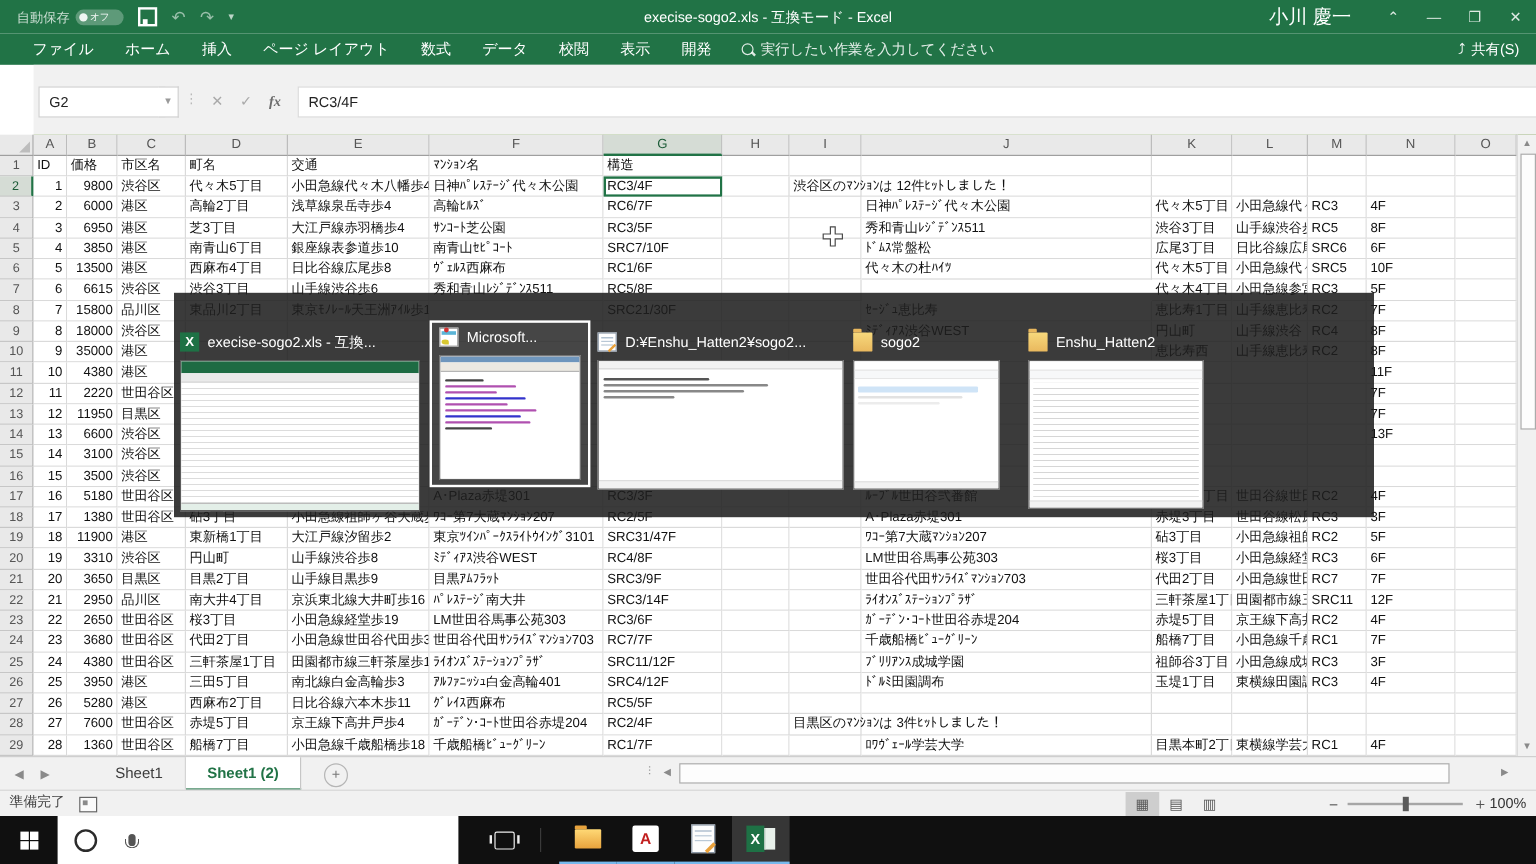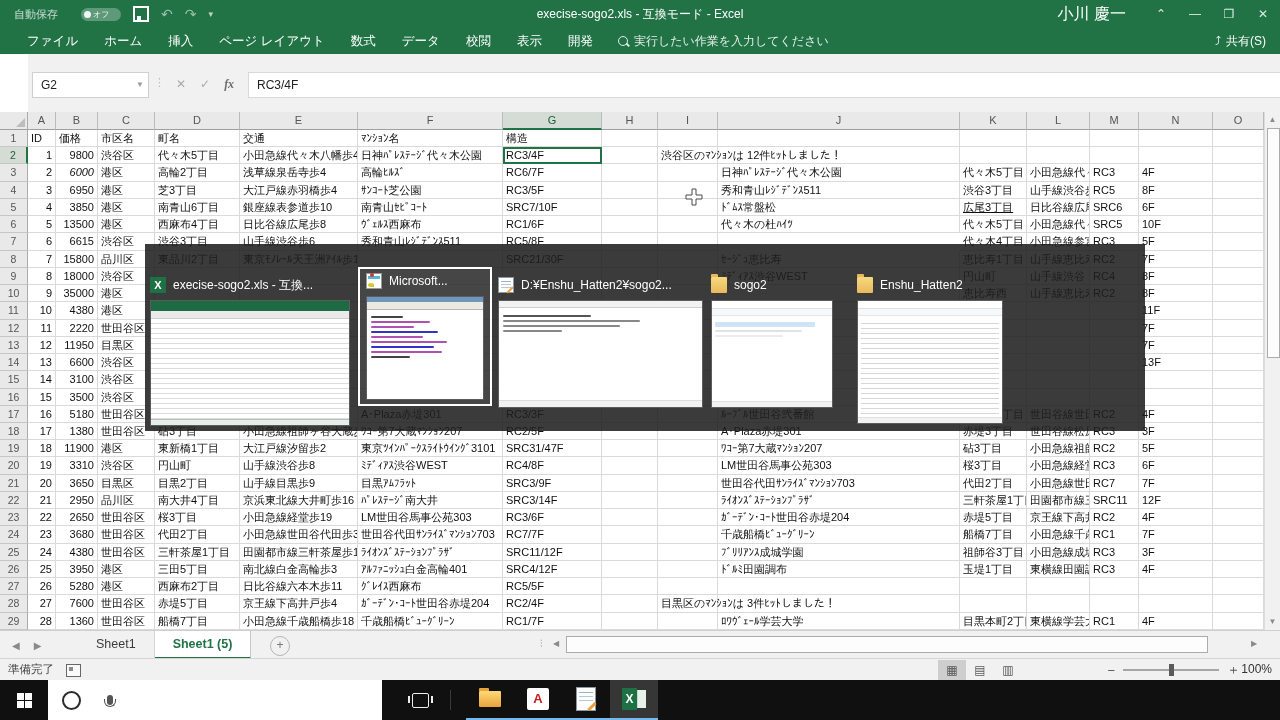--- a/index.html
+++ b/index.html
@@ -3,21 +3,21 @@
 <meta charset="utf-8">
 <style>
   html,body{margin:0;padding:0;width:1280px;height:720px;overflow:hidden;
     font-family:"Liberation Sans","DejaVu Sans",sans-serif;background:#fff;}
   #stage{position:relative;width:1280px;height:720px;overflow:hidden;}
   b,i,u{text-decoration:none;font-style:normal;font-weight:normal;display:block;}
 
   
   .titlebar{position:absolute;left:0;top:0;width:1280px;height:28px;background:#217346;color:#fff;}
   .qat{position:absolute;left:14px;top:0;height:28px;display:flex;align-items:center;gap:12px;}
-  .autosave{display:flex;align-items:center;gap:23px;color:rgba(255,255,255,.75);font-size:11px;}
+  .autosave{display:flex;align-items:center;gap:5px;color:rgba(255,255,255,.75);font-size:11px;}
   .as-pill{width:34px;height:13px;border-radius:7px;background:rgba(255,255,255,.28);display:flex;align-items:center;gap:2px;padding:0 3px;}
   .as-dot{width:7px;height:7px;border-radius:50%;background:#fff;opacity:.9;}
   .as-state{font-size:8px;color:#fff;opacity:.9;}
   .floppy{width:12px;height:12px;border:2px solid #fff;position:relative;}
   .floppy::after{content:"";position:absolute;left:2px;bottom:0;width:4px;height:4px;background:#fff;}
   .undo,.redo{color:rgba(255,255,255,.55);font-size:14px;line-height:14px;}
   .qat-caret{color:rgba(255,255,255,.7);font-size:9px;}
   .tb-title{position:absolute;left:0;right:0;top:0;height:28px;display:flex;align-items:center;justify-content:center;font-size:12px;color:#fff;pointer-events:none;}
   .tb-right{position:absolute;right:0;top:0;height:28px;display:flex;align-items:center;}
   .tb-user{font-size:16px;color:#fff;margin-right:18px;}
@@ -254,21 +254,21 @@
           <div class="gc" style="width: 242px;"></div>
           <div class="gc" style="width: 67px;"></div>
           <div class="gc" style="width: 63px;"></div>
           <div class="gc" style="width: 49px;"></div>
           <div class="gc" style="width: 74px;"></div>
           <div class="gc" style="width: 51px;"></div>
         </div>
         <div class="grow">
           <div class="rh">3</div>
           <div class="gc num" style="width: 28px;">2</div>
-          <div class="gc num" style="width: 42px; font-style: italic;">6000</div>
+          <div class="gc num" style="width: 42px;">6000</div>
           <div class="gc" style="width: 57px;">港区</div>
           <div class="gc" style="width: 85px;">高輪2丁目</div>
           <div class="gc" style="width: 118px;">浅草線泉岳寺歩4</div>
           <div class="gc" style="width: 145px;">高輪ﾋﾙｽﾞ</div>
           <div class="gc" style="width: 99px;">RC6/7F</div>
           <div class="gc" style="width: 56px;"></div>
           <div class="gc" style="width: 60px;"></div>
           <div class="gc" style="width: 242px;">日神ﾊﾟﾚｽﾃｰｼﾞ代々木公園</div>
           <div class="gc" style="width: 67px;">代々木5丁目</div>
           <div class="gc" style="width: 63px;">小田急線代々木八幡</div>
@@ -299,21 +299,21 @@
           <div class="gc num" style="width: 28px;">4</div>
           <div class="gc num" style="width: 42px;">3850</div>
           <div class="gc" style="width: 57px;">港区</div>
           <div class="gc" style="width: 85px;">南青山6丁目</div>
           <div class="gc" style="width: 118px;">銀座線表参道歩10</div>
           <div class="gc" style="width: 145px;">南青山ｾﾋﾟｺｰﾄ</div>
           <div class="gc" style="width: 99px;">SRC7/10F</div>
           <div class="gc" style="width: 56px;"></div>
           <div class="gc" style="width: 60px;"></div>
           <div class="gc" style="width: 242px;">ﾄﾞﾑｽ常盤松</div>
-          <div class="gc" style="width: 67px; text-decoration: underline;">広尾3丁目</div>
+          <div class="gc" style="width: 67px;">広尾3丁目</div>
           <div class="gc" style="width: 63px;">日比谷線広尾</div>
           <div class="gc" style="width: 49px;">SRC6</div>
           <div class="gc" style="width: 74px;">6F</div>
           <div class="gc" style="width: 51px;"></div>
         </div>
         <div class="grow">
           <div class="rh">6</div>
           <div class="gc num" style="width: 28px;">5</div>
           <div class="gc num" style="width: 42px;">13500</div>
           <div class="gc" style="width: 57px;">港区</div>
@@ -854,21 +854,21 @@
     <path d="M7 1h4v6h6v4h-6v6H7v-6H1V7h6z" fill="#fff" stroke="#4a4a4a" stroke-width="1"></path>
   </svg>
 
   <div class="tabbar">
     <div class="tnav">
       <span>◀</span>
       <span>▶</span>
     </div>
     <div class="sheettabs" id="sheettabs">
         <div class="stab">Sheet1</div>
-        <div class="stab active">Sheet1 (5)</div>
+        <div class="stab active">Sheet1 (2)</div>
       </div>
     <div class="addsheet">+</div>
   </div>
   <span class="splitter">⫶</span>
   <span class="hsb-arr" style="left:548px;">◀</span>
   <span class="hsb-thumb"></span>
   <span class="hsb-arr" style="left:1246px;">▶</span>
 
   <div class="statusbar">
     <span class="st-mode">準備完了</span>

